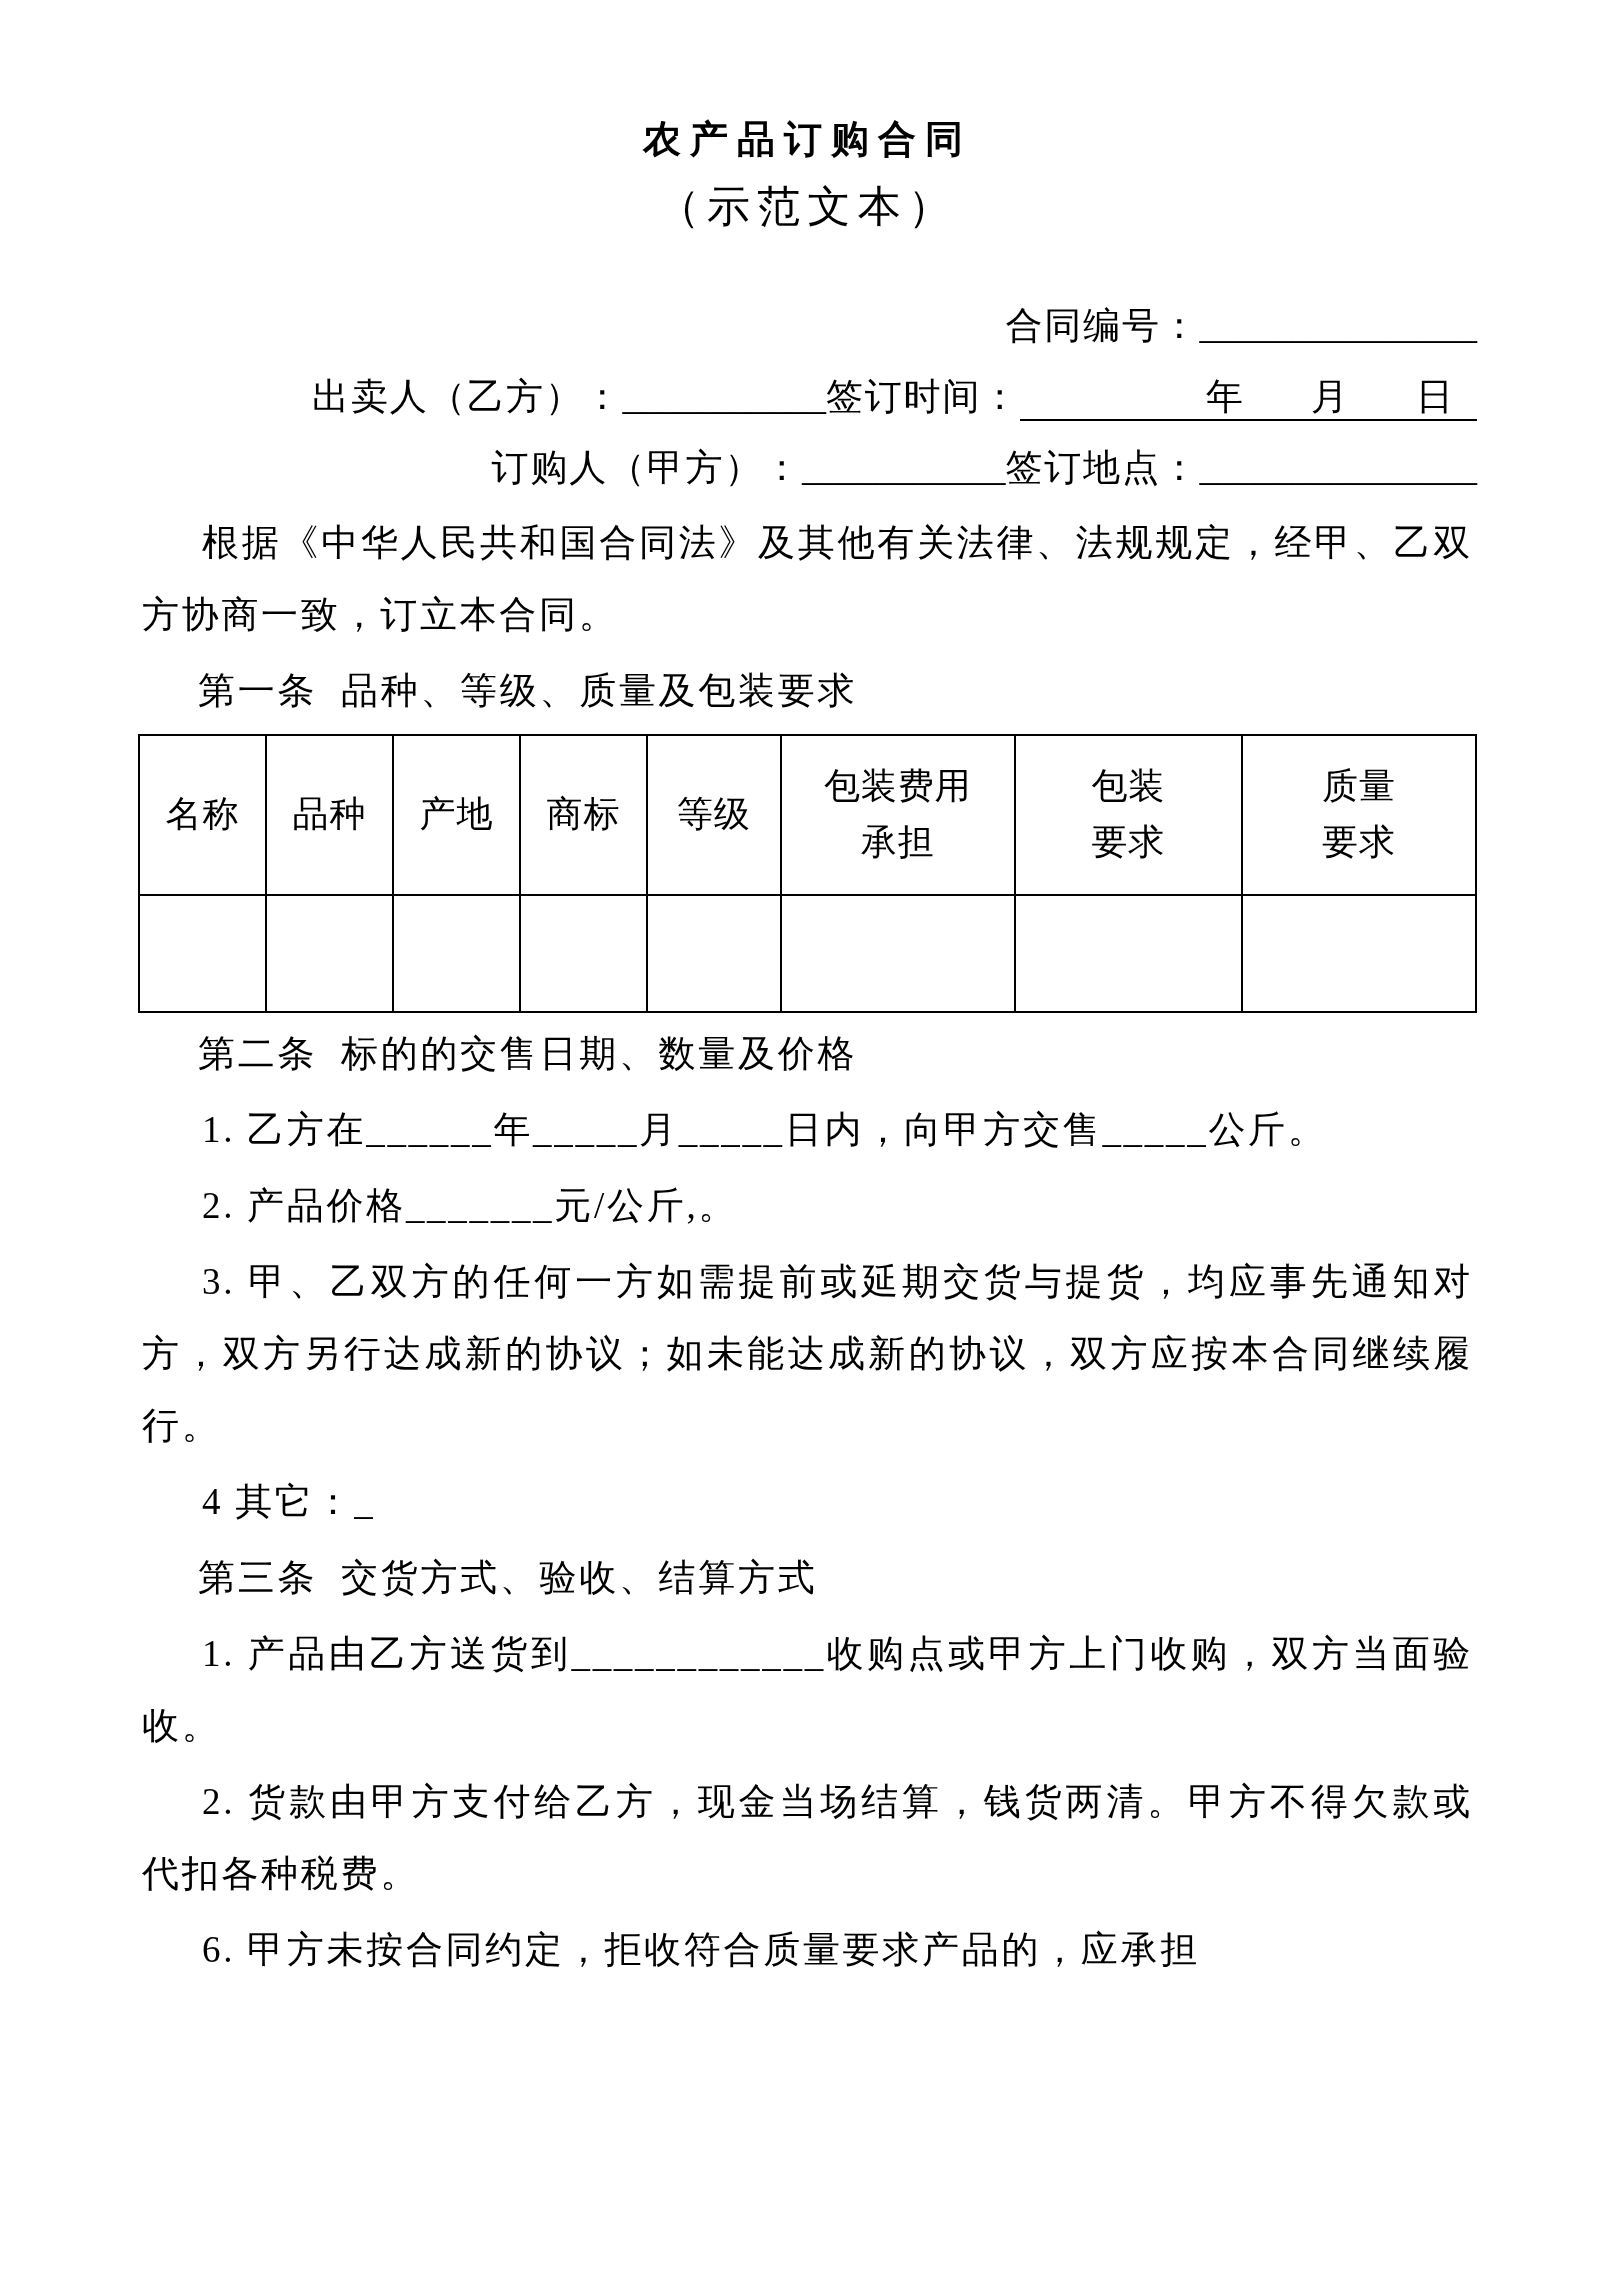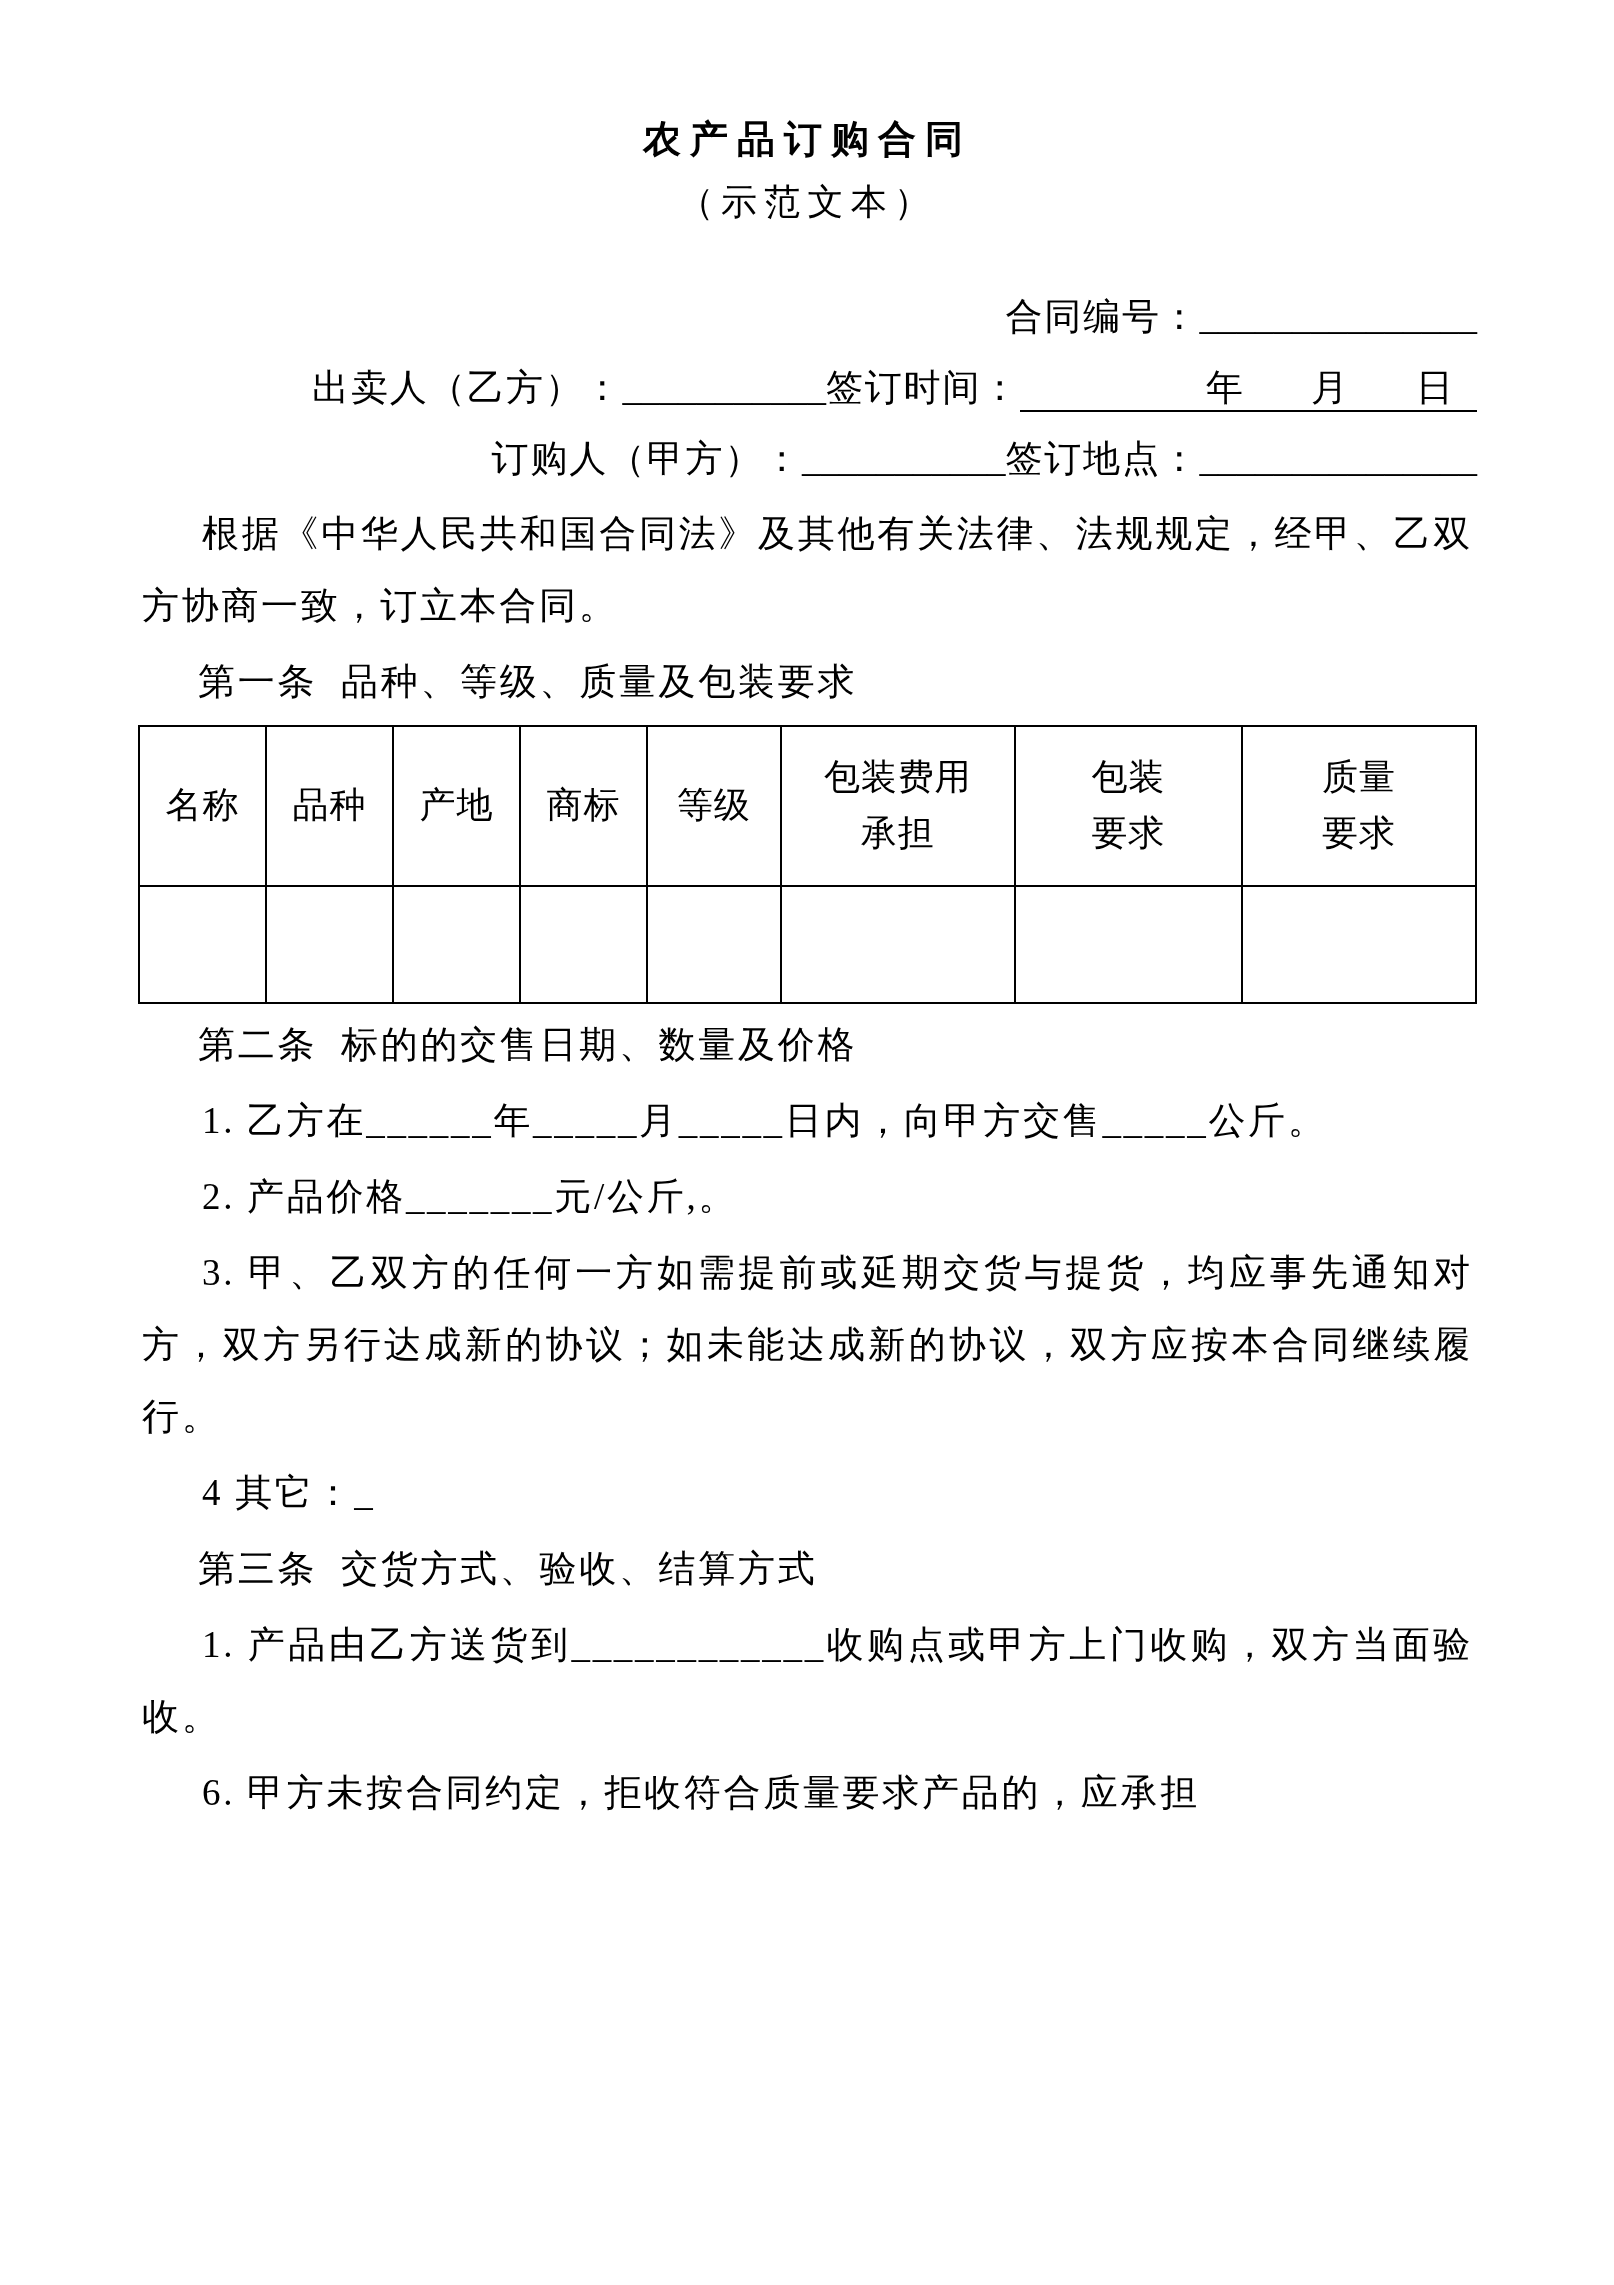--- a/index.html
+++ b/index.html
@@ -16,21 +16,21 @@
   .title {
     text-align: center;
     font-size: 38px;
     font-weight: 700;
     letter-spacing: 9px;
     line-height: 1.15;
     margin: 0;
   }
   .subtitle {
     text-align: center;
-    font-size: 36px;
+    font-size: 43px;
     letter-spacing: 7.2px;
     margin-top: 16.3px;
   }
 
   .hline {
     font-size: 37px;
     line-height: 71px;
     letter-spacing: 1.8px;
     white-space: nowrap;
     text-align: right;
@@ -147,17 +147,18 @@
     </table>
 
   <h2 class="sec">第二条&nbsp;&nbsp;标的的交售日期、数量及价格</h2>
   <p class="para">1. 乙方在______年_____月_____日内，向甲方交售_____公斤。</p>
   <p class="para">2. 产品价格_______元/公斤,。</p>
   <p class="para">3. 甲、乙双方的任何一方如需提前或延期交货与提货，均应事先通知对方，双方另行达成新的协议；如未能达成新的协议，双方应按本合同继续履行。</p>
   <p class="para">4 其它：_</p>
 
   <h2 class="sec">第三条&nbsp;&nbsp;交货方式、验收、结算方式</h2>
   <p class="para">1. 产品由乙方送货到____________收购点或甲方上门收购，双方当面验收。</p>
+  <p class="para">2. 货款由甲方支付给乙方，现金当场结算，钱货两清。甲方不得欠款或代扣各种税费。</p>
 
   <p class="para">6. 甲方未按合同约定，拒收符合质量要求产品的，应承担</p>
 
 </div>
 
 
 </body></html>

